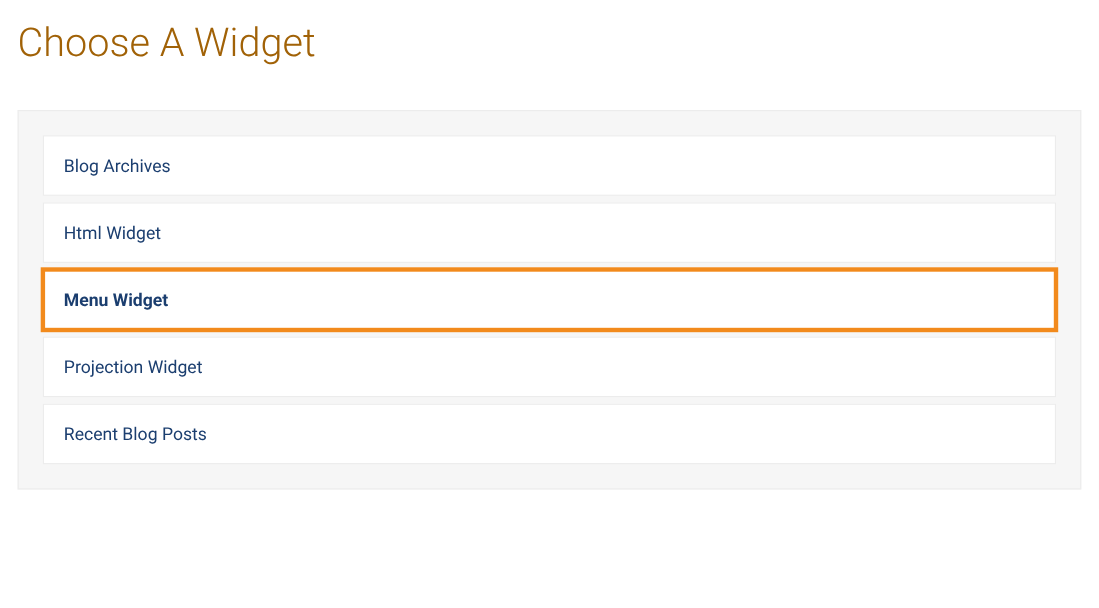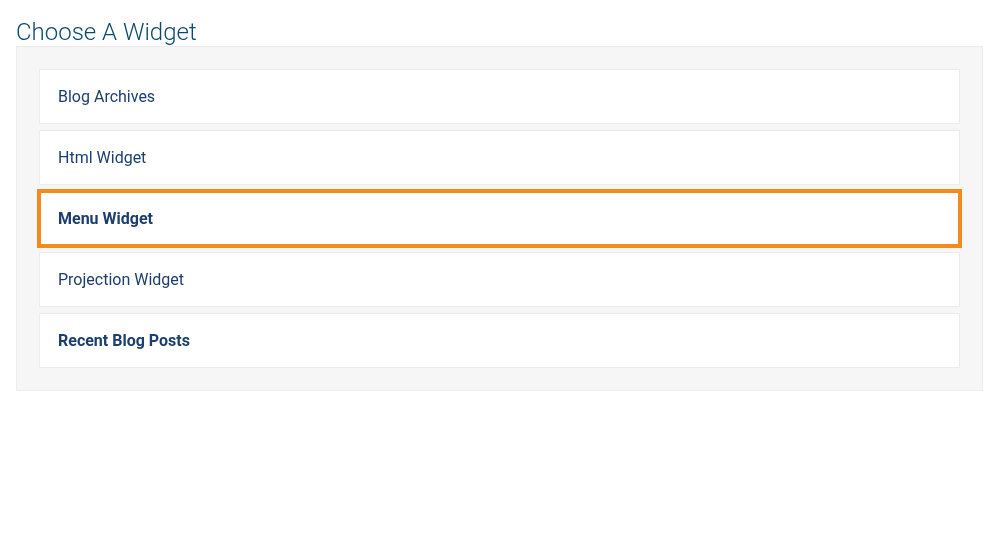--- a/index.html
+++ b/index.html
@@ -8,44 +8,44 @@
       padding: 0;
     }
     body {
       font-family: "Segoe UI", -apple-system, BlinkMacSystemFont, Roboto, "Helvetica Neue", Arial, sans-serif;
       background: #ffffff;
       width: 999px;
       height: 553px;
       padding: 0 16px;
     }
     .page-title {
-      font-size: 24px;
+      font-size: 36px;
       font-weight: 300;
-      color: #0c4a6e;
+      color: #a16207;
       padding: 18px 0 0 0;
+      margin-bottom: 40px;
     }
     .widget-list-container {
       background: #f6f6f6;
       border: 1px solid #ececec;
       padding: 22px;
     }
     .widget-item {
       background: #ffffff;
       border: 1px solid #ececec;
       padding: 17px 18px;
       margin-bottom: 6px;
       color: #1b3e6f;
       font-size: 16px;
       font-weight: 400;
       cursor: pointer;
       position: relative;
     }
     .widget-item:last-child {
       margin-bottom: 0;
-      font-weight: bold;
     }
     .widget-item.highlighted {
       outline: 4px solid #f28a1c;
       outline-offset: -2px;
       z-index: 1;
       font-weight: bold;
     }
   </style>
 </head>
 <body>

